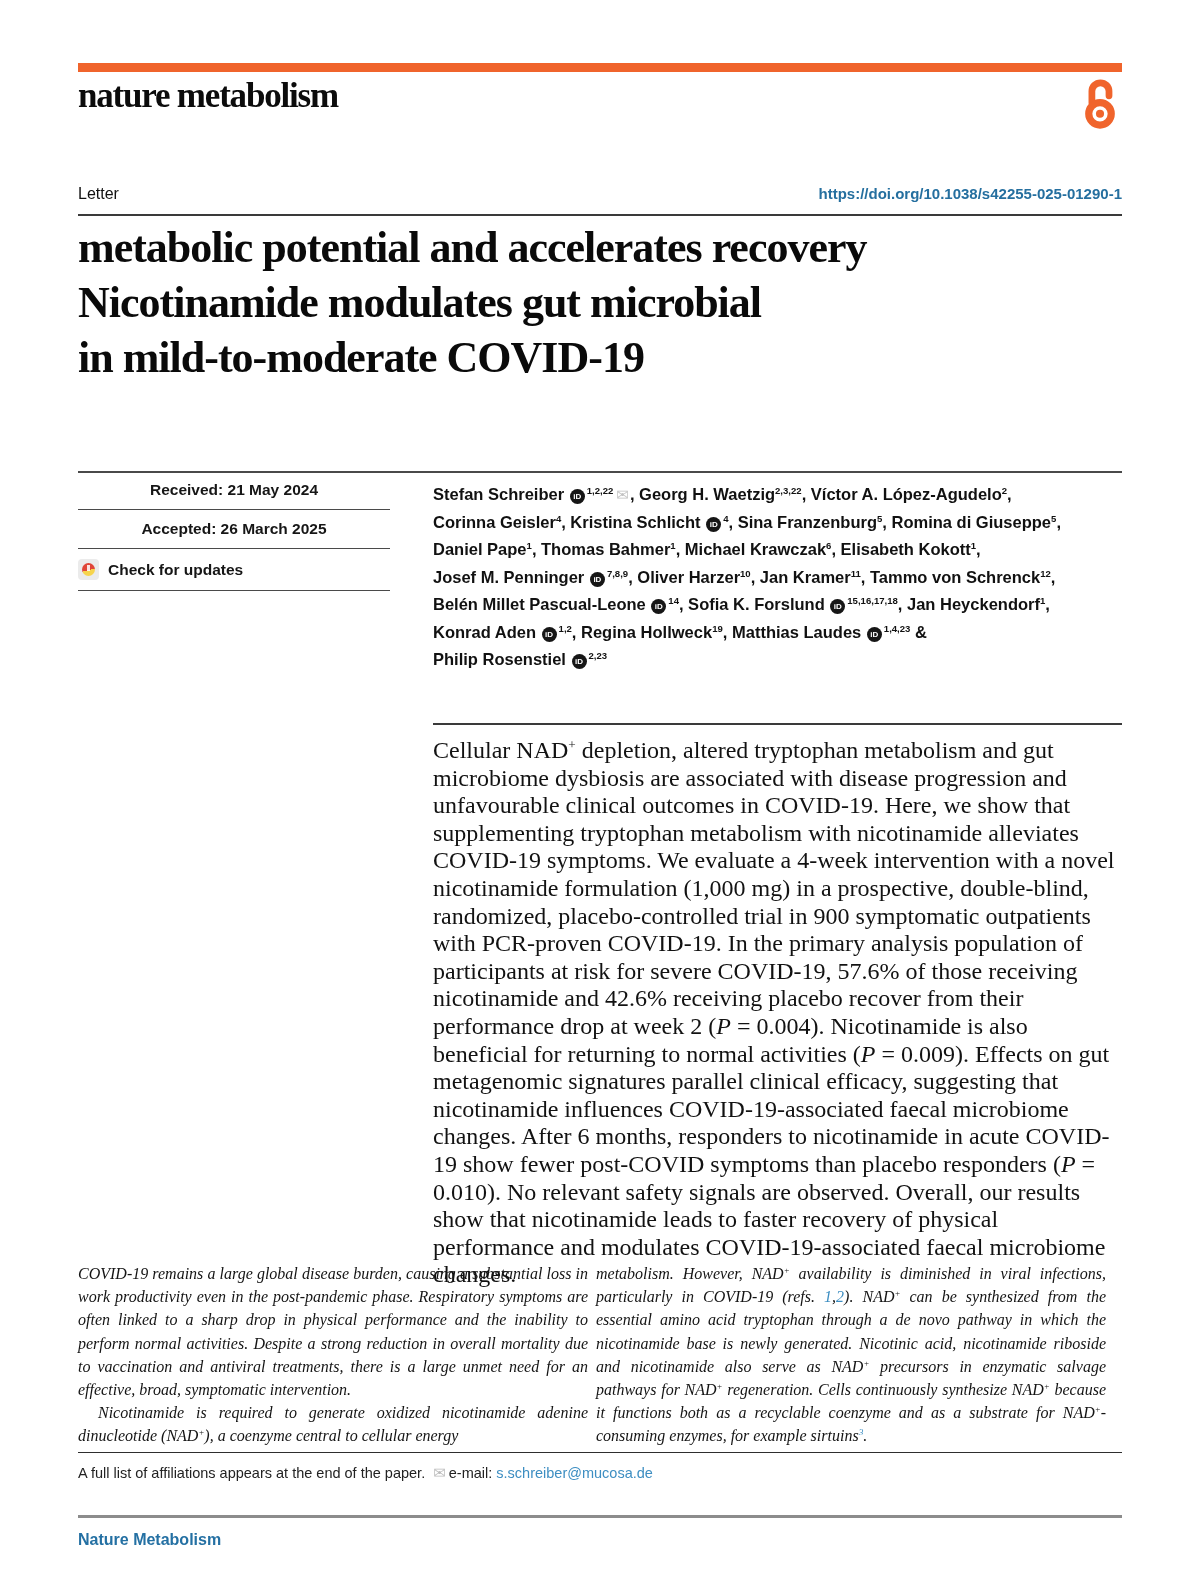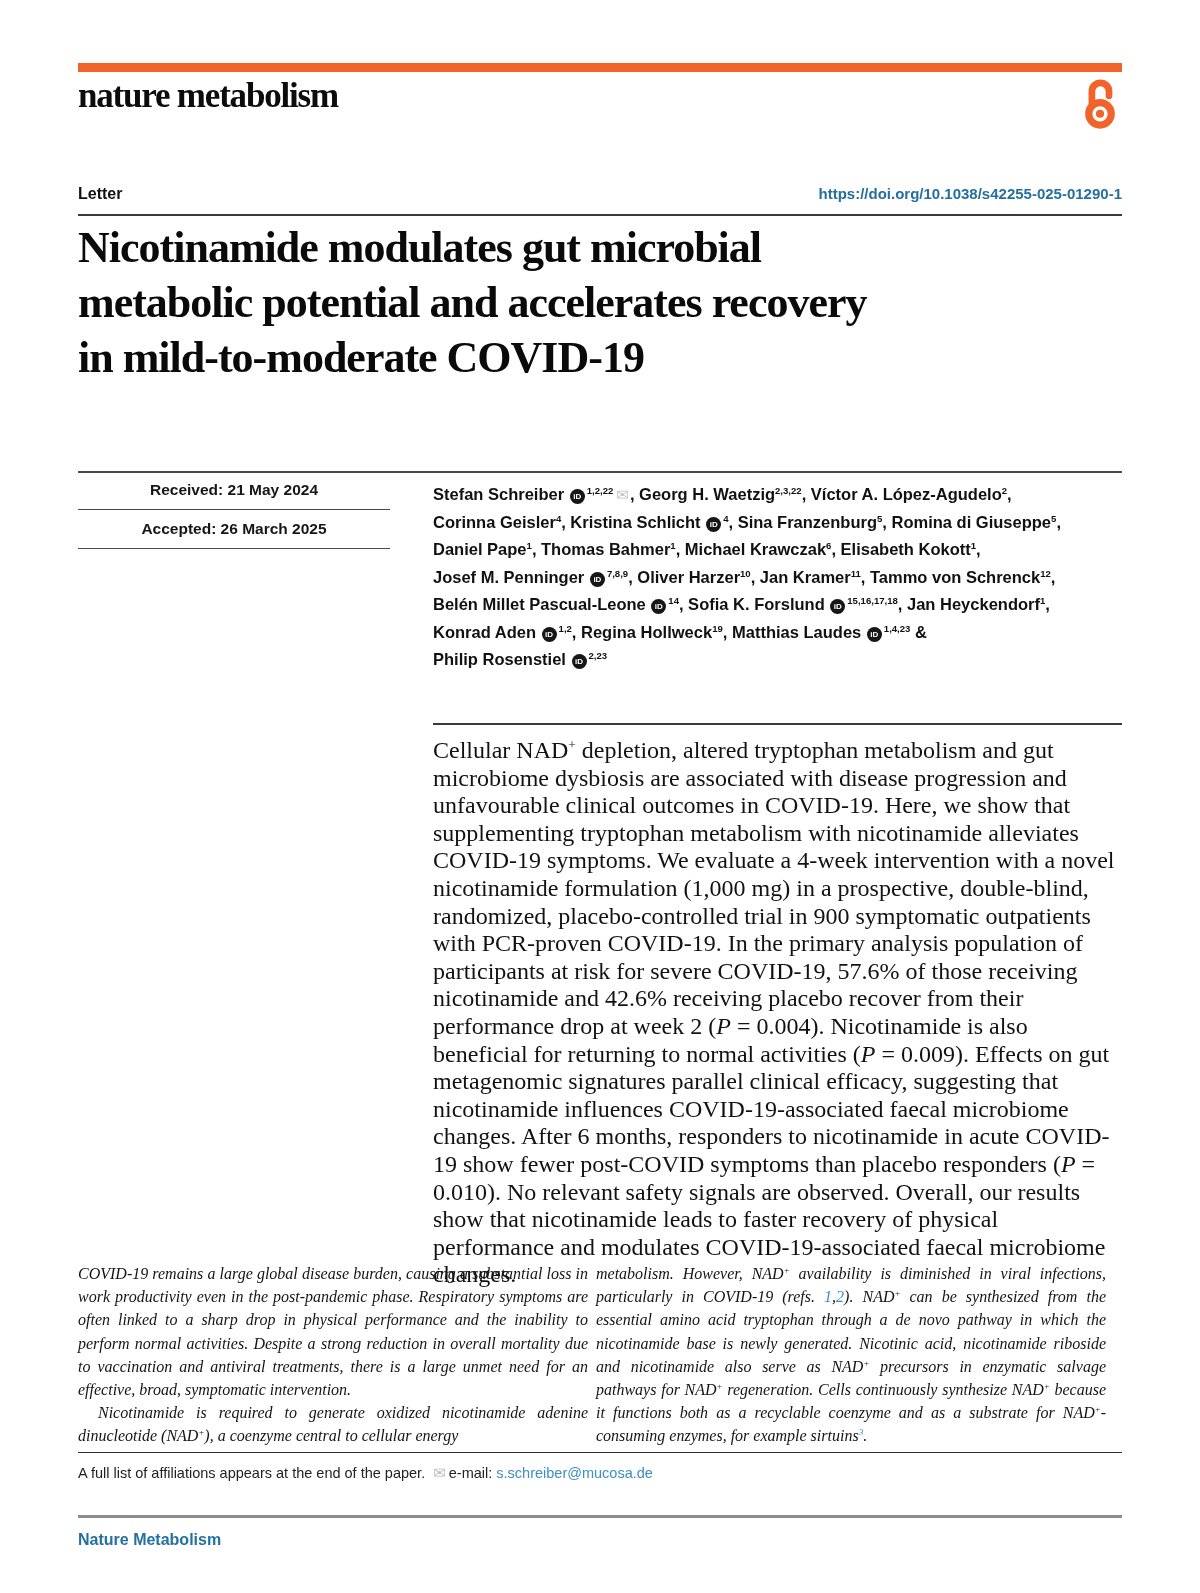--- a/index.html
+++ b/index.html
@@ -14,21 +14,21 @@
   .topbar{position:absolute;left:0;top:63px;width:100%;height:9px;background:#f0642c;}
   .journal-logo{
     position:absolute;left:0;top:76px;
     font-family:"Liberation Serif",serif;font-weight:700;font-size:35px;
     letter-spacing:-1.2px;color:#0c0c0c;
   }
   .oa-icon{position:absolute;right:2px;top:76px;width:40px;height:54px;}
 
   
   .letter-row{position:absolute;left:0;top:185px;width:100%;display:flex;justify-content:space-between;align-items:baseline;}
-  .letter-label{font-weight:700;font-size:16px;color:#111;}
+  .letter-label{font-weight:400;font-size:16px;color:#111;}
   .doi-link{font-weight:600;font-size:15px;color:#256f9f;text-decoration:none;}
   .rule-head{position:absolute;left:0;top:214px;width:100%;height:0;border-top:2px solid #3a3a3a;}
 
   
   .title{
     position:absolute;left:0;top:220px;width:100%;
     font-family:"Liberation Serif",serif;font-weight:700;font-size:44px;
     line-height:55px;letter-spacing:-1px;color:#0a0a0a;
   }
 
@@ -98,30 +98,36 @@
     </svg>
   </div>
 
   <div class="letter-row">
     <span class="letter-label">Letter</span>
     <a class="doi-link">https://doi.org/10.1038/s42255-025-01290-1</a>
   </div>
   <div class="rule-head"></div>
 
   <div class="title">
+    <div>metabolic potential and accelerates recovery</div>
     <div>Nicotinamide modulates gut microbial</div>
-    <div>metabolic potential and accelerates recovery</div>
     <div>in mild-to-moderate COVID-19</div>
   </div>
 
   <div class="meta-rule"></div>
 
   <div class="sidebar">
     <div class="side-row">Received: 21 May 2024</div>
     <div class="side-row">Accepted: 26 March 2025</div>
+    <div class="side-row check-row">
+      <span class="check-icon">
+          <span class="check-dot"></span>
+        </span>
+      <span>Check for updates</span>
+    </div>
   </div>
 
   <div class="authors">
     <div class="author-line"><span>Stefan Schreiber </span><span class="orcid-icon">iD</span><span class="sup">1,2,22</span><span class="mail-icon">✉</span><span>, Georg H. Waetzig</span><span class="sup">2,3,22</span><span>, Víctor A. López-Agudelo</span><span class="sup">2</span><span>,</span></div>
     <div class="author-line"><span>Corinna Geisler</span><span class="sup">4</span><span>, Kristina Schlicht </span><span class="orcid-icon">iD</span><span class="sup">4</span><span>, Sina Franzenburg</span><span class="sup">5</span><span>, Romina di Giuseppe</span><span class="sup">5</span><span>,</span></div>
     <div class="author-line"><span>Daniel Pape</span><span class="sup">1</span><span>, Thomas Bahmer</span><span class="sup">1</span><span>, Michael Krawczak</span><span class="sup">6</span><span>, Elisabeth Kokott</span><span class="sup">1</span><span>,</span></div>
     <div class="author-line"><span>Josef M. Penninger </span><span class="orcid-icon">iD</span><span class="sup">7,8,9</span><span>, Oliver Harzer</span><span class="sup">10</span><span>, Jan Kramer</span><span class="sup">11</span><span>, Tammo von Schrenck</span><span class="sup">12</span><span>,</span></div>
     <div class="author-line"><span>Belén Millet Pascual-Leone </span><span class="orcid-icon">iD</span><span class="sup">14</span><span>, Sofia K. Forslund </span><span class="orcid-icon">iD</span><span class="sup">15,16,17,18</span><span>, Jan Heyckendorf</span><span class="sup">1</span><span>,</span></div>
     <div class="author-line"><span>Konrad Aden </span><span class="orcid-icon">iD</span><span class="sup">1,2</span><span>, Regina Hollweck</span><span class="sup">19</span><span>, Matthias Laudes </span><span class="orcid-icon">iD</span><span class="sup">1,4,23</span><span> &amp;</span></div>
     <div class="author-line"><span>Philip Rosenstiel </span><span class="orcid-icon">iD</span><span class="sup">2,23</span></div>

